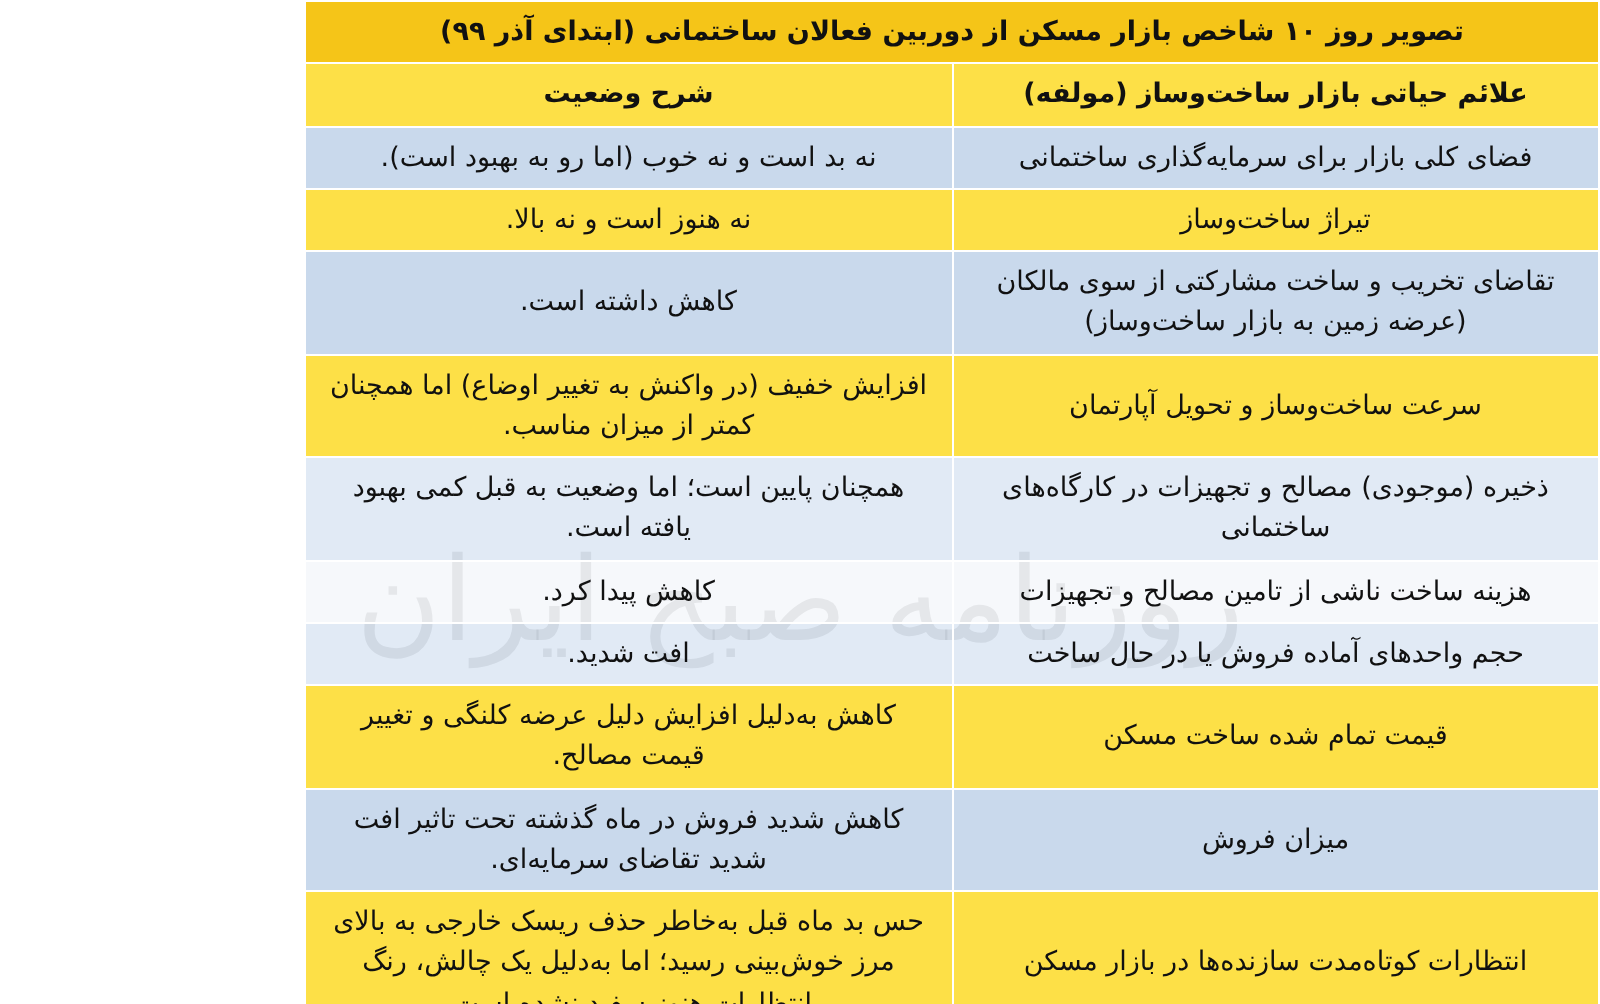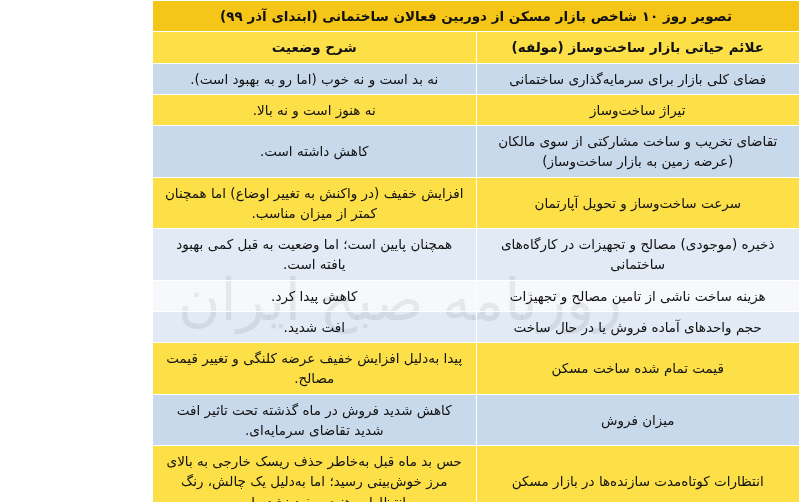--- a/index.html
+++ b/index.html
@@ -133,21 +133,21 @@
         <td class="bg-trans left-cell">کاهش پیدا کرد.</td>
       </tr>
 
       <tr>
         <td class="bg-trans2 right-cell">حجم واحدهای آماده فروش یا در حال ساخت</td>
         <td class="bg-trans2 left-cell">افت شدید.</td>
       </tr>
 
       <tr>
         <td class="bg-lite right-cell">قیمت تمام شده ساخت مسکن</td>
-        <td class="bg-lite left-cell">پیدا به‌دلیل افزایش خفیف عرضه کلنگی و تغییر قیمت مصالح.</td>
+        <td class="bg-lite left-cell">کاهش به‌دلیل افزایش دلیل عرضه کلنگی و تغییر قیمت مصالح.</td>
       </tr>
 
       <tr>
         <td class="bg-blue right-cell">میزان فروش</td>
         <td class="bg-blue left-cell">کاهش شدید فروش در ماه گذشته تحت تاثیر افت شدید تقاضای سرمایه‌ای.</td>
       </tr>
 
       <tr>
         <td class="bg-lite right-cell">انتظارات کوتاه‌مدت سازنده‌ها در بازار مسکن</td>
         <td class="bg-lite left-cell">حس بد ماه قبل به‌خاطر حذف ریسک خارجی به بالای مرز خوش‌بینی رسید؛ اما به‌دلیل یک چالش، رنگ انتظارات هنوز سفید نشده است.</td>

